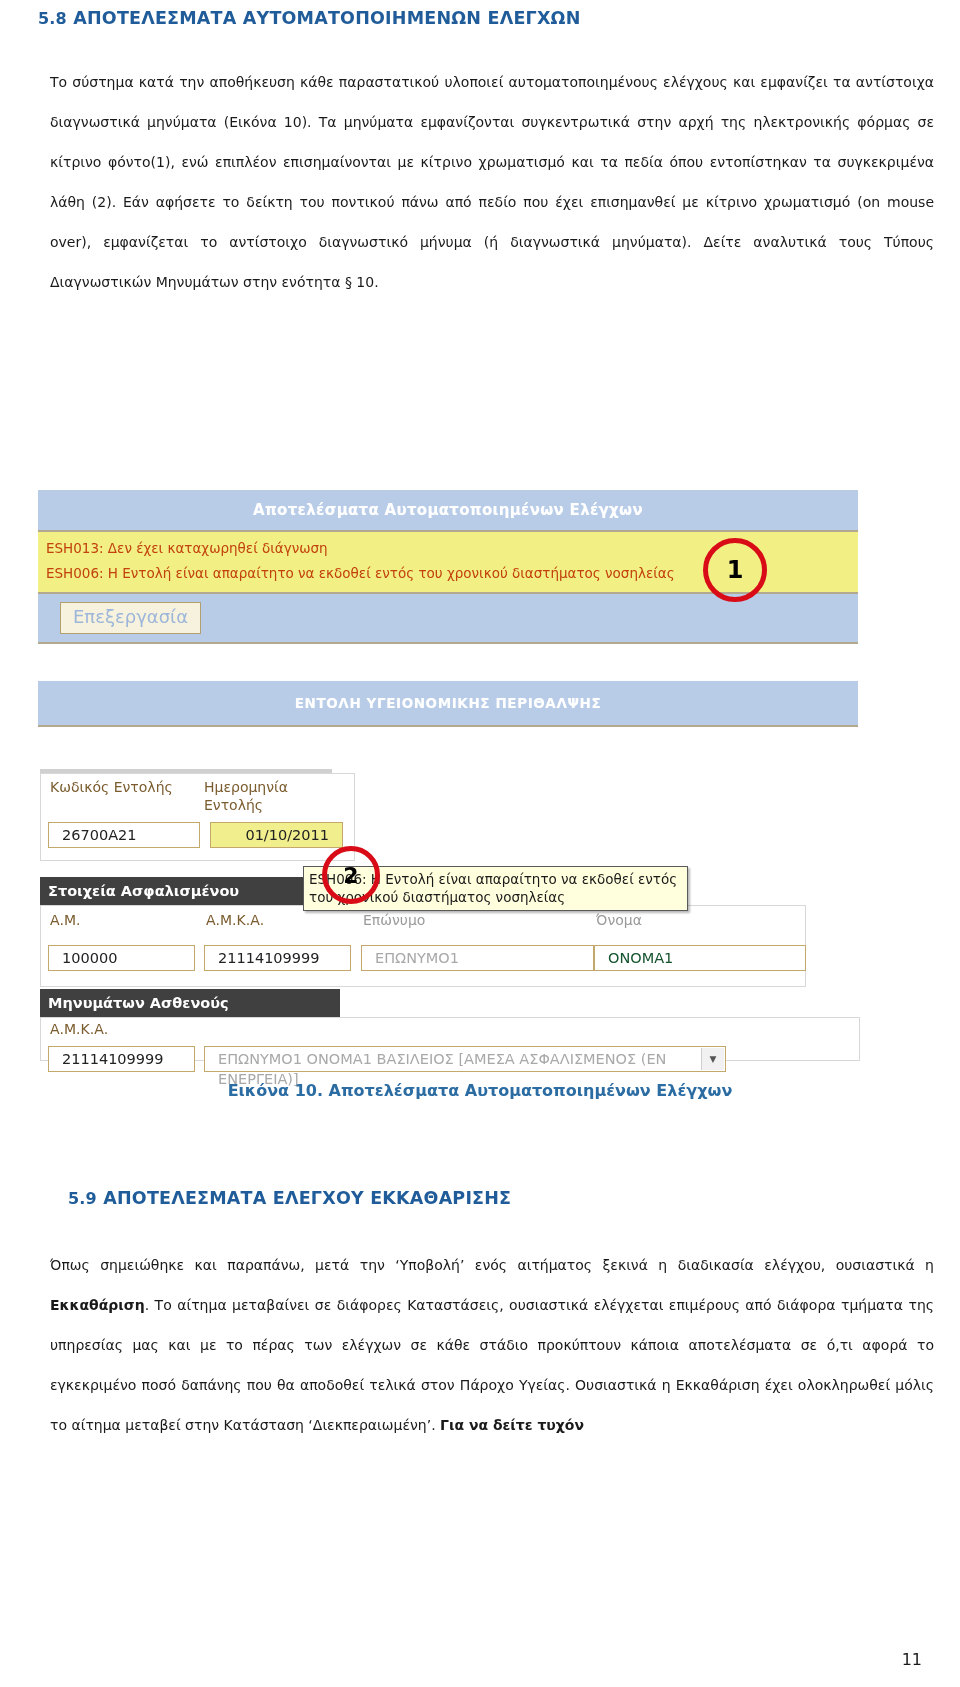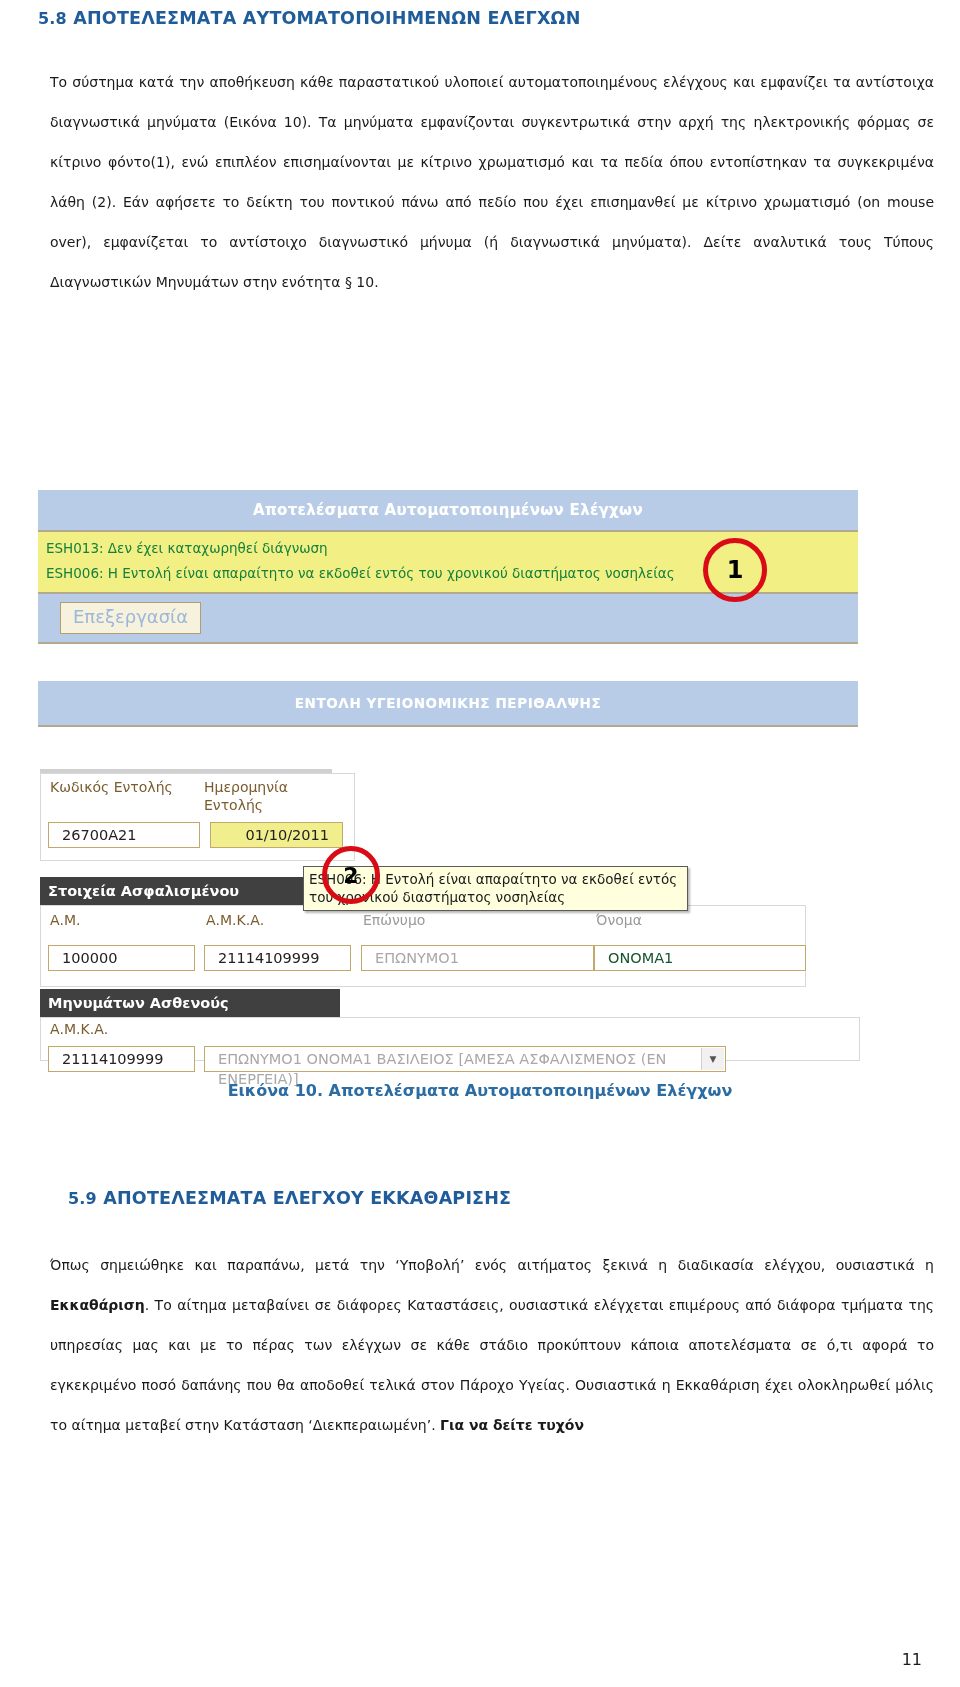--- a/index.html
+++ b/index.html
@@ -108,21 +108,21 @@
     top: 64px;
     width: 820px;
     height: 60px;
     background: #f2ef85;
     border-bottom: 2px solid #b3a98f;
   }
   .msg-line {
     position: absolute;
     left: 8px;
     font-size: 13.5px;
-    color: #15803d;
+    color: #c2410c;
     white-space: nowrap;
   }
   #msg-0 { top: 8px; }
   #msg-1 { top: 33px; }
 
   .button-strip {
     position: absolute;
     left: 0;
     top: 126px;
     width: 820px;

